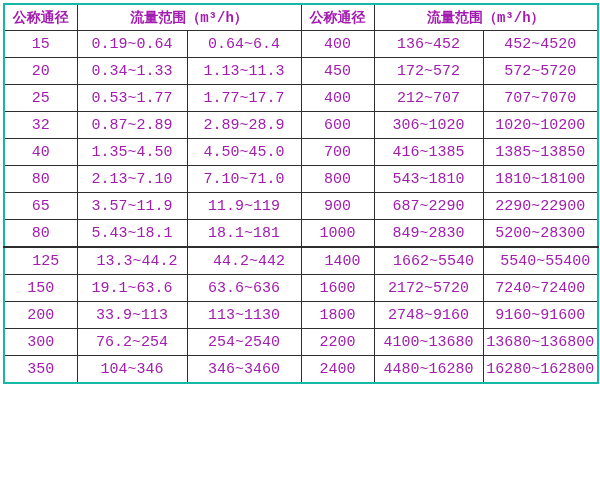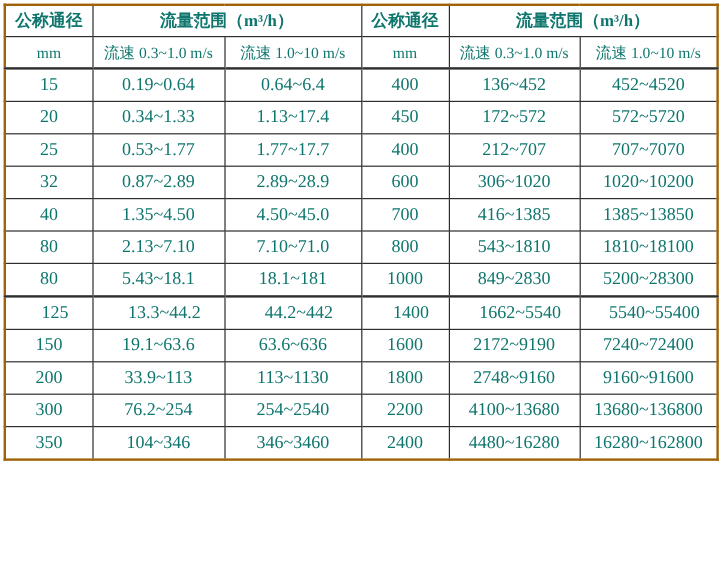--- a/index.html
+++ b/index.html
@@ -11,23 +11,23 @@
     width: 600px;
     height: 481px;
     box-sizing: border-box;
     padding: 3px;
     background: #ffffff;
   }
   table.flow-table {
     border-collapse: collapse;
     table-layout: fixed;
     width: 594px;
-    font-family: Liberation Serif, serif;
-    color: #0f766e;
-    border: 2px solid #a16207;
+    font-family: Liberation Mono, monospace;
+    color: #a21caf;
+    border: 2px solid #14b8a6;
   }
   .flow-table th, .flow-table td {
     border: 1px solid #2e2e2e;
     text-align: center;
     vertical-align: middle;
     padding: 0;
     overflow: hidden;
     white-space: nowrap;
   }
   .flow-table tr.h1 th {
@@ -63,42 +63,34 @@
         <col style="width:109px">
         <col style="width:115px">
     </colgroup>
     <thead>
       <tr class="h1">
         <th>公称通径</th>
         <th colspan="2">流量范围（m³/h）</th>
         <th>公称通径</th>
         <th colspan="2">流量范围（m³/h）</th>
       </tr>
-      <tr class="h2">
-        <th>mm</th>
-        <th>流速 0.3~1.0 m/s</th>
-        <th>流速 1.0~10 m/s</th>
-        <th>mm</th>
-        <th>流速 0.3~1.0 m/s</th>
-        <th>流速 1.0~10 m/s</th>
-      </tr>
     </thead>
     <tbody>
       <tr>
         <td>15</td>
           <td>0.19~0.64</td>
           <td>0.64~6.4</td>
           <td>400</td>
           <td>136~452</td>
           <td>452~4520</td>
       </tr>
       <tr>
         <td>20</td>
           <td>0.34~1.33</td>
-          <td>1.13~17.4</td>
+          <td>1.13~11.3</td>
           <td>450</td>
           <td>172~572</td>
           <td>572~5720</td>
       </tr>
       <tr>
         <td>25</td>
           <td>0.53~1.77</td>
           <td>1.77~17.7</td>
           <td>400</td>
           <td>212~707</td>
@@ -122,41 +114,49 @@
       </tr>
       <tr>
         <td>80</td>
           <td>2.13~7.10</td>
           <td>7.10~71.0</td>
           <td>800</td>
           <td>543~1810</td>
           <td>1810~18100</td>
       </tr>
       <tr>
+        <td>65</td>
+          <td>3.57~11.9</td>
+          <td>11.9~119</td>
+          <td>900</td>
+          <td>687~2290</td>
+          <td>2290~22900</td>
+      </tr>
+      <tr>
         <td>80</td>
           <td>5.43~18.1</td>
           <td>18.1~181</td>
           <td>1000</td>
           <td>849~2830</td>
           <td>5200~28300</td>
       </tr>
       <tr class="sec">
         <td>125</td>
           <td>13.3~44.2</td>
           <td>44.2~442</td>
           <td>1400</td>
           <td>1662~5540</td>
           <td>5540~55400</td>
       </tr>
       <tr>
         <td>150</td>
           <td>19.1~63.6</td>
           <td>63.6~636</td>
           <td>1600</td>
-          <td>2172~9190</td>
+          <td>2172~5720</td>
           <td>7240~72400</td>
       </tr>
       <tr>
         <td>200</td>
           <td>33.9~113</td>
           <td>113~1130</td>
           <td>1800</td>
           <td>2748~9160</td>
           <td>9160~91600</td>
       </tr>

